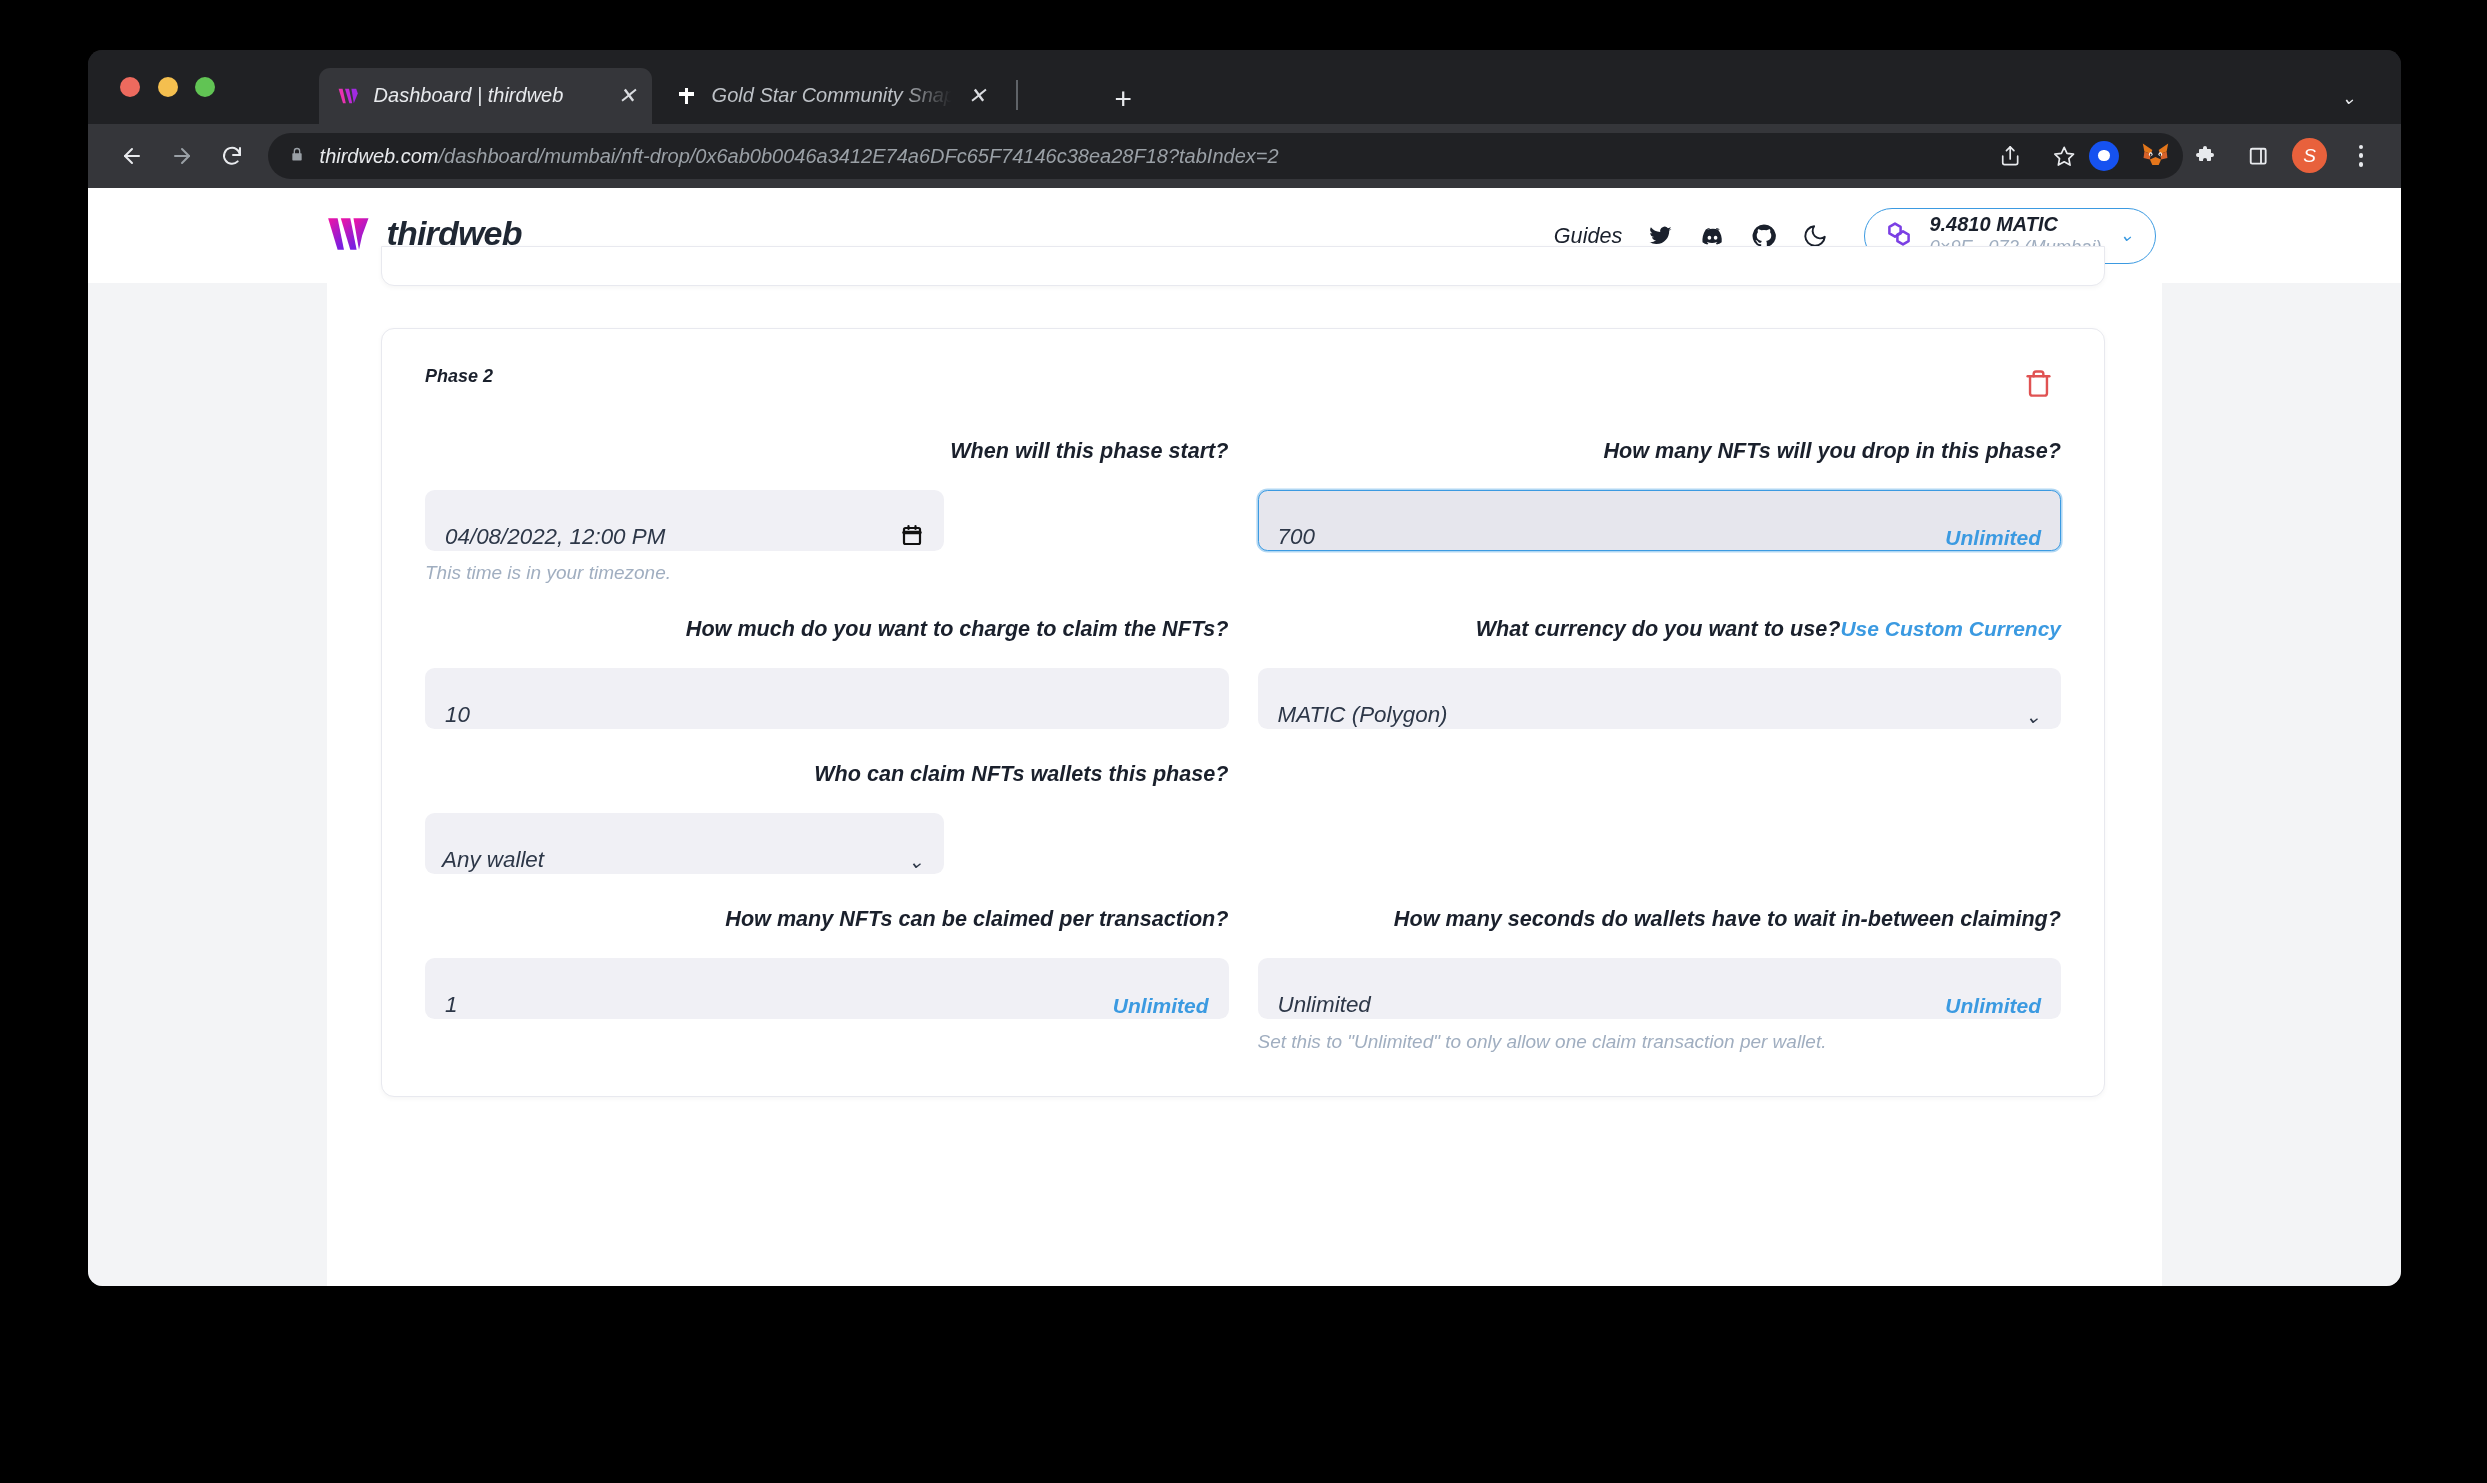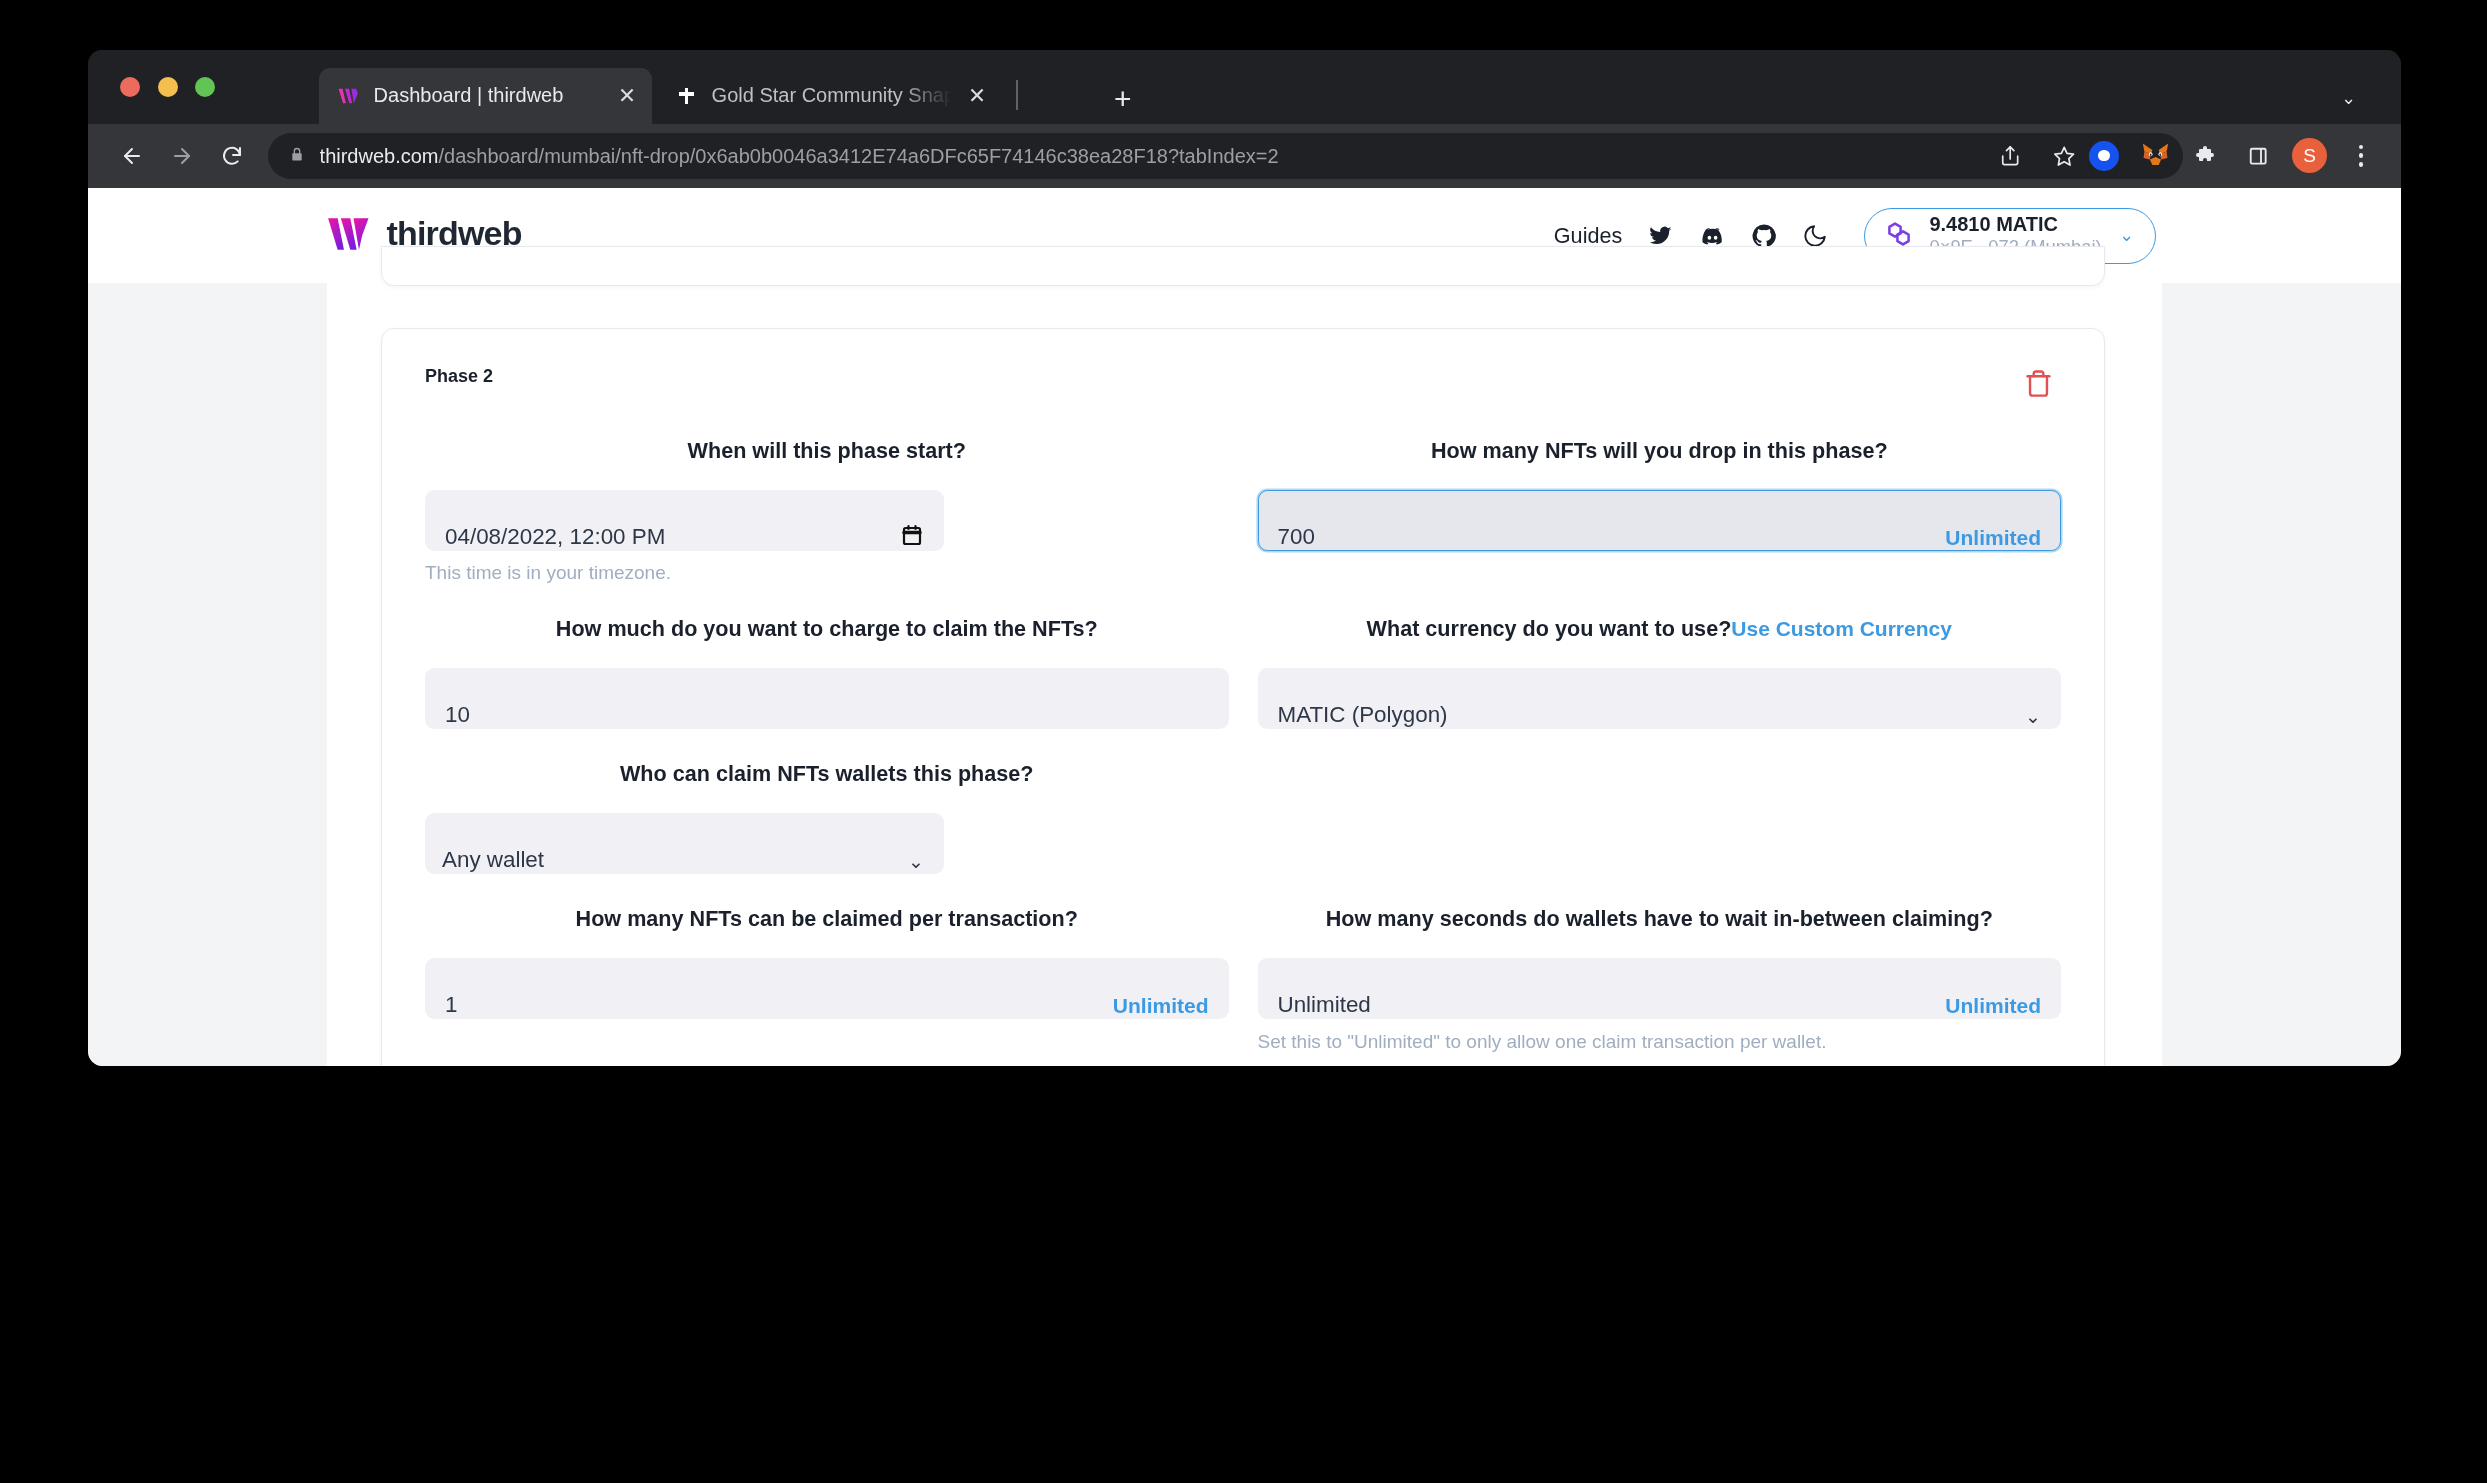--- a/index.html
+++ b/index.html
@@ -7,25 +7,26 @@
     width: 2487px; height: 1484px;
     background: #000000;
     font-family: "Liberation Sans", sans-serif;
     overflow: hidden;
   }
 
   
   .browser-window {
     position: absolute;
     left: 88px; top: 50px;
-    width: 2313px; height: 1016px;
+    width: 2313px; height: 1236px;
     background: #202124;
     border-radius: 14.4px;
     overflow: hidden;
     box-shadow: 0 8px 32px rgba(0,0,0,.5);
+    font-style: italic;
   }
 
   
   .tabstrip {
     position: relative;
     height: 74px;
     background: #202124;
   }
   .traffic-lights {
     position: absolute; left: 32px; top: 27px;
@@ -222,21 +223,21 @@
     display: flex; align-items: center; justify-content: center;
     color: #e05252;
   }
 
   .grid2 {
     display: grid;
     grid-template-columns: 1fr 1fr;
     column-gap: 29px;
   }
   .field { margin-top: 32px; }
-  .field-head { display: flex; align-items: baseline; justify-content: center; }
+  .field-head { display: flex; align-items: baseline; justify-content: flex-end; }
   .flabel { font-size: 21.6px; font-weight: 700; color: #1a202c; }
   .flink { font-size: 21px; color: #3b9ae1; font-weight: 600; }
   .finput {
     margin-top: 26px;
     height: 61px;
     background: #f0f0f5;
     border: 1.6px solid transparent;
     border-radius: 9.6px;
     display: flex; align-items: flex-end;
     padding: 0 19px;

